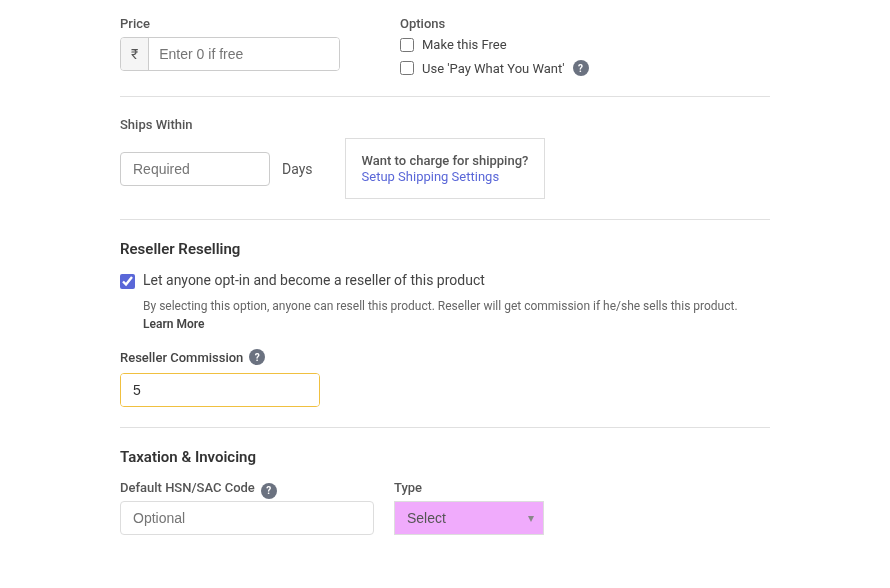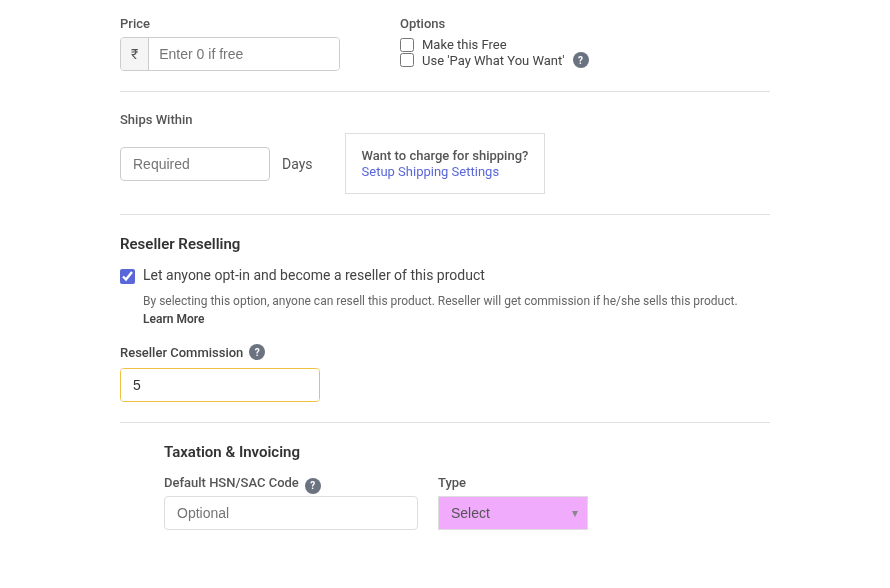--- a/index.html
+++ b/index.html
@@ -81,21 +81,21 @@
       padding: 8px 10px;
       font-size: 14px;
       color: #999;
       flex: 1;
       background: #fff;
     }
 
     .options-section {
       display: flex;
       flex-direction: column;
-      gap: 0;
+      gap: 8px;
     }
 
     .checkbox-row {
       display: flex;
       align-items: center;
       gap: 8px;
     }
 
     .checkbox-row input[type="checkbox"] {
       width: 14px;
@@ -241,21 +241,20 @@
       padding: 8px 12px;
       font-size: 14px;
       color: #333;
       flex: 1;
       background: #fff;
     }
 
     
     .taxation-section {
       padding: 20px 0;
-      margin-left: 44px;
     }
 
     .tax-fields-row {
       display: flex;
       gap: 20px;
       align-items: flex-end;
     }
 
     .tax-input {
       border: 1px solid #ddd;

